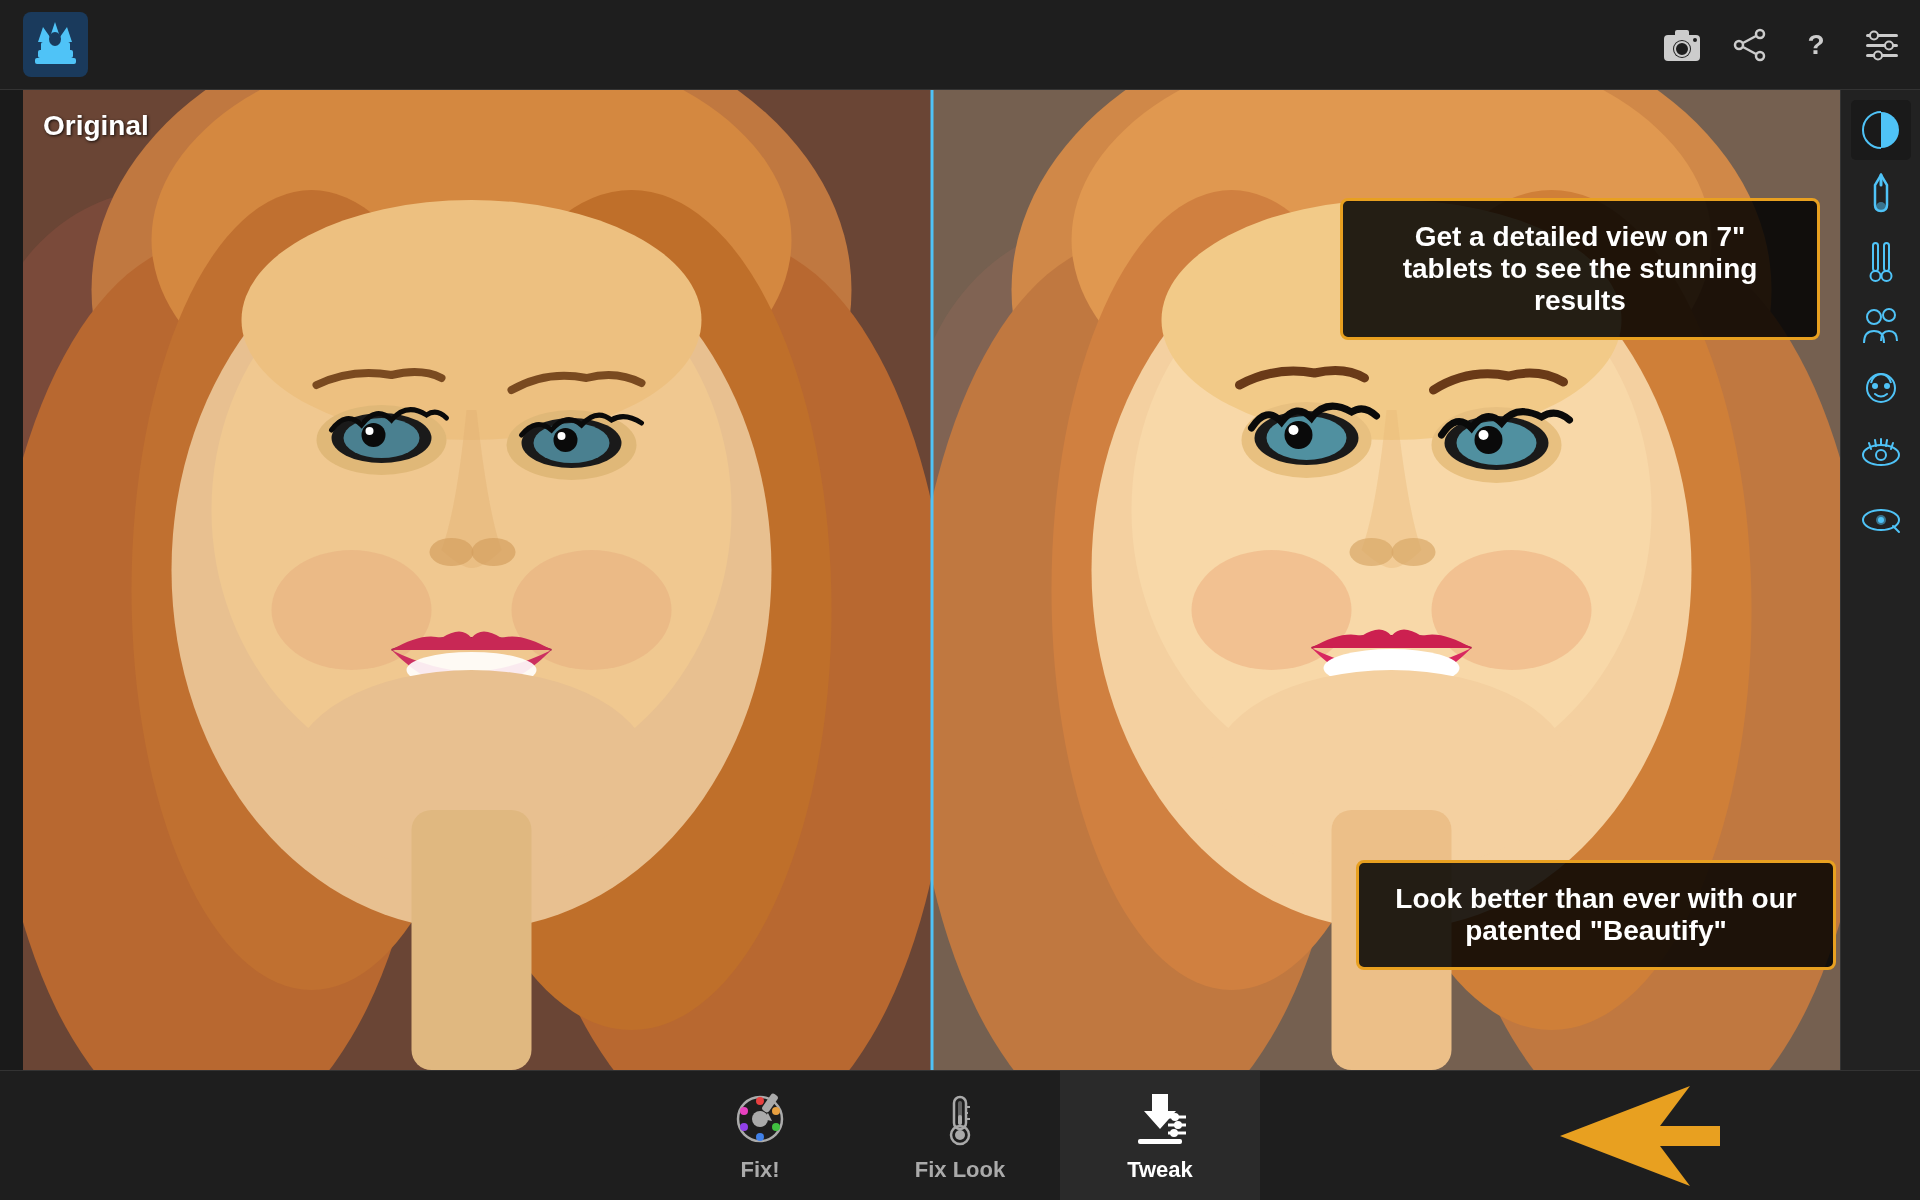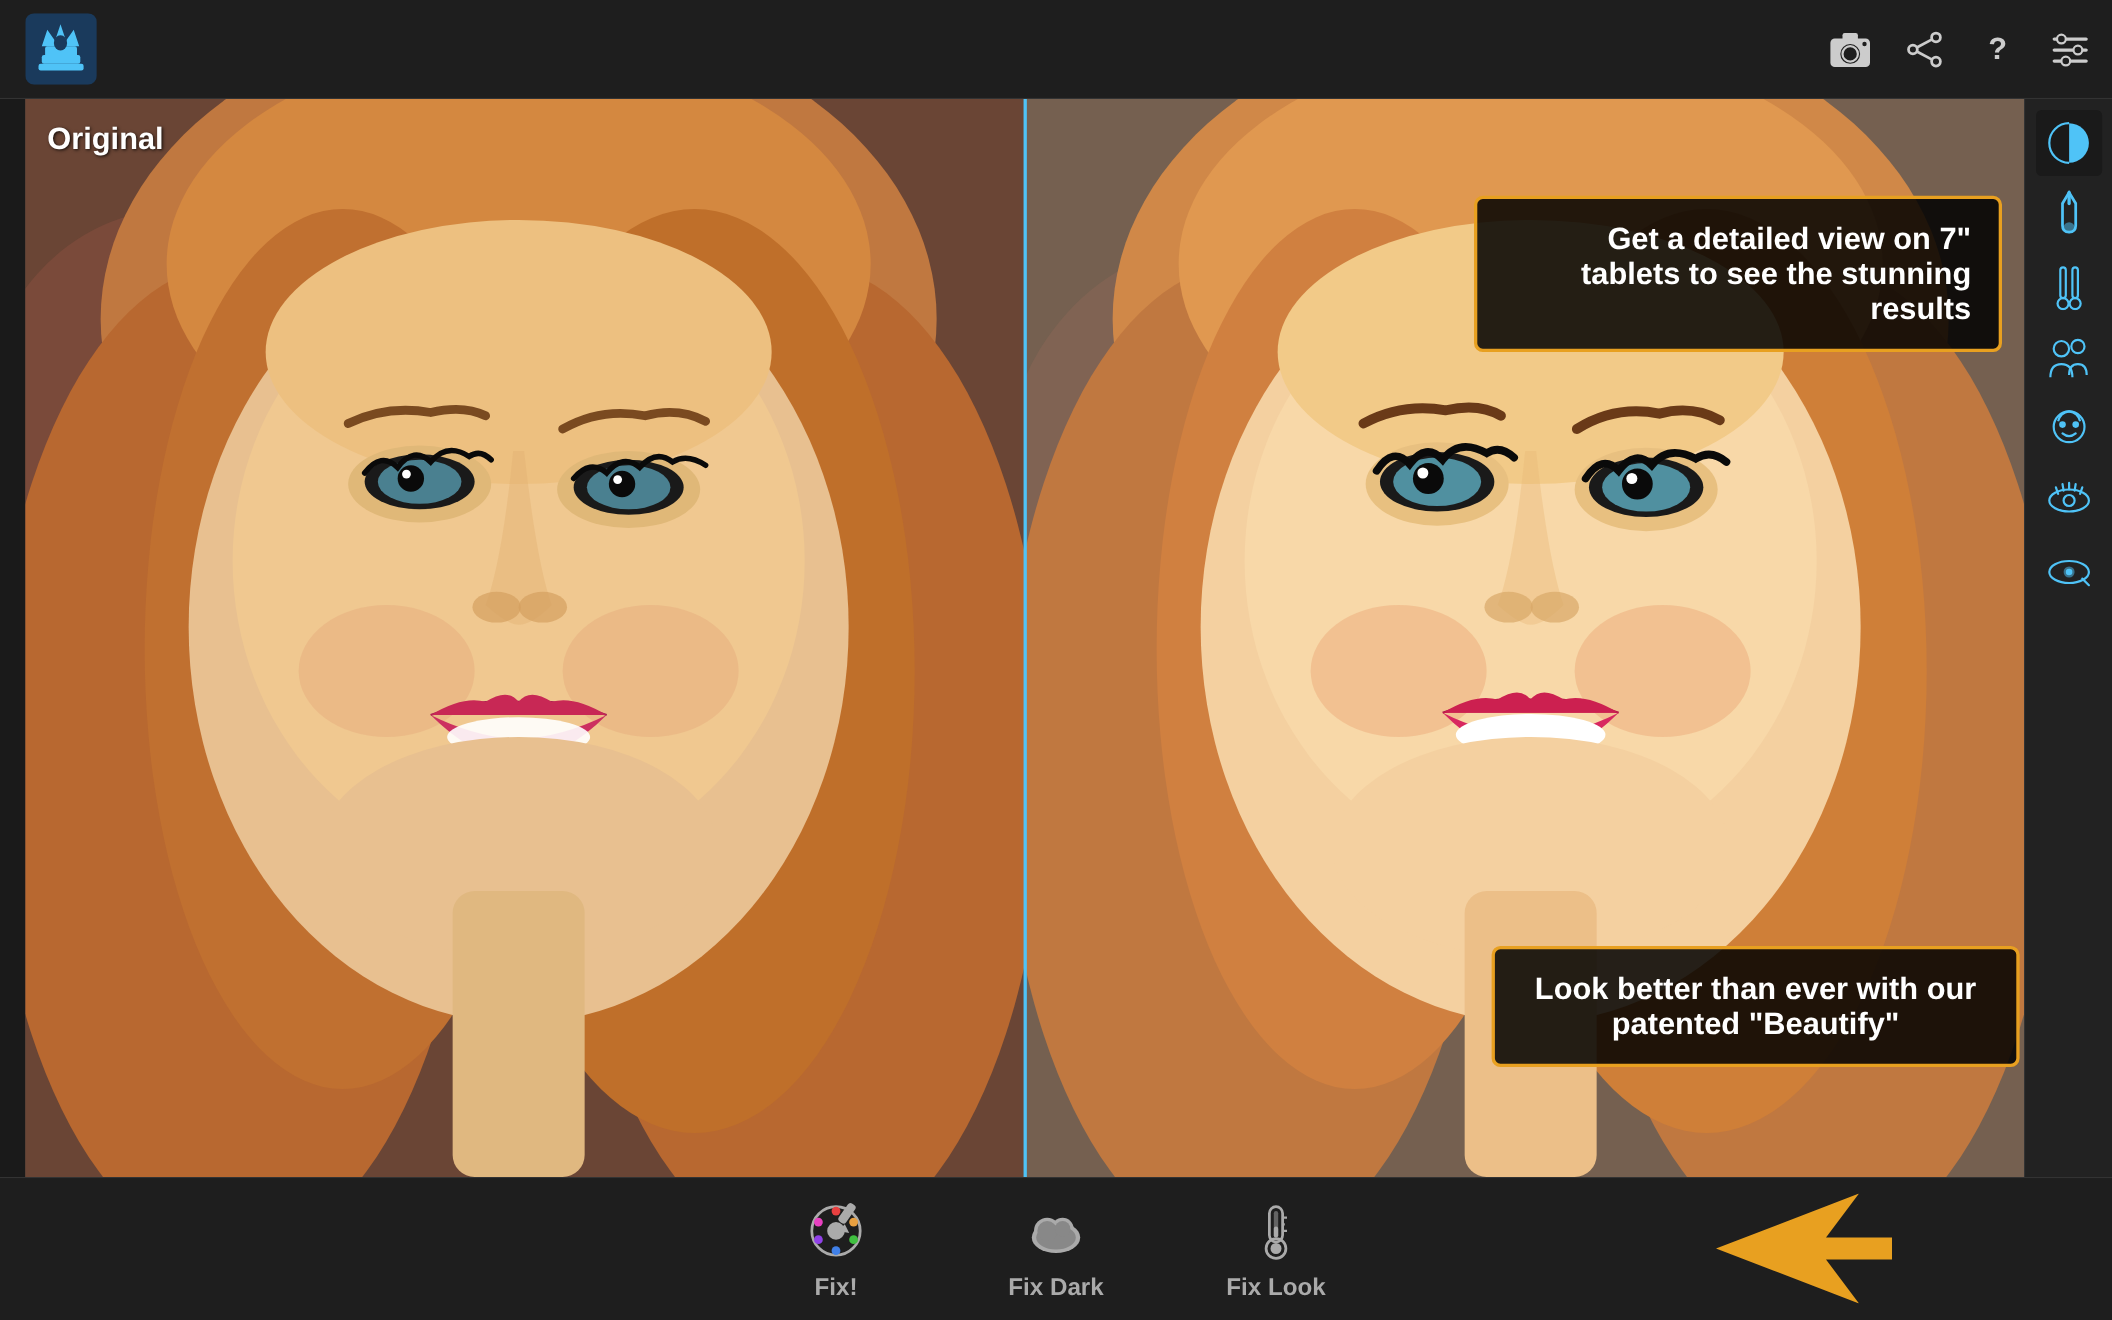--- a/index.html
+++ b/index.html
@@ -102,23 +102,22 @@
       padding: 20px 25px;
       color: white;
       font-size: 28px;
       font-weight: bold;
       text-align: center;
       z-index: 7;
       max-width: 480px;
     }
 
     #tooltip-top {
-      top: 88px;
+      top: 108px;
       right: 20px;
-      text-align: right;
     }
 
     #tooltip-bottom {
       bottom: 100px;
       right: 4px;
     }
 
     
     #sidebar {
       position: absolute;
@@ -543,54 +542,58 @@
         <circle cx="12" cy="36" r="4" fill="#9040e8"></circle>
         <circle cx="12" cy="20" r="4" fill="#e840c0"></circle>
 
         <rect x="34" y="2" width="8" height="20" rx="3" transform="rotate(35 38 12)" fill="#aaaaaa"></rect>
         <polygon points="30,28 36,22 40,30" fill="#aaaaaa"></polygon>
       </svg>
     </div>
     <span class="tool-label">Fix!</span>
   </div>
 
-  <div class="tool-item">
-    <div class="tool-icon">
-      <svg width="56" height="56" viewBox="0 0 56 56">
-
-        <ellipse cx="28" cy="34" rx="22" ry="14" fill="#aaaaaa"></ellipse>
-        <ellipse cx="20" cy="28" rx="12" ry="12" fill="#aaaaaa"></ellipse>
-        <ellipse cx="34" cy="26" rx="10" ry="10" fill="#aaaaaa"></ellipse>
-
-        <ellipse cx="28" cy="34" rx="18" ry="11" fill="#888888"></ellipse>
-        <ellipse cx="20" cy="28" rx="9" ry="9" fill="#888888"></ellipse>
-        <ellipse cx="34" cy="26" rx="7" ry="7" fill="#888888"></ellipse>
-      </svg>
-    </div>
-    <span class="tool-label">Fix Dark</span>
-  </div>
 
   <div class="tool-item">
     <div class="tool-icon">
       <svg width="56" height="56" viewBox="0 0 56 56">
 
         <rect x="22" y="6" width="12" height="32" rx="6" fill="none" stroke="#aaaaaa" stroke-width="2.5"></rect>
         <rect x="26" y="10" width="4" height="24" rx="2" fill="#aaaaaa" fill-opacity="0.5"></rect>
         <rect x="26" y="24" width="4" height="10" rx="2" fill="#aaaaaa"></rect>
         <circle cx="28" cy="44" r="9" fill="none" stroke="#aaaaaa" stroke-width="2.5"></circle>
         <circle cx="28" cy="44" r="5" fill="#aaaaaa"></circle>
 
         <line x1="34" y1="16" x2="38" y2="16" stroke="#aaaaaa" stroke-width="2"></line>
         <line x1="34" y1="22" x2="36" y2="22" stroke="#aaaaaa" stroke-width="2"></line>
         <line x1="34" y1="28" x2="38" y2="28" stroke="#aaaaaa" stroke-width="2"></line>
       </svg>
     </div>
     <span class="tool-label">Fix Look</span>
   </div>
 
 
+  <div class="tool-item active">
+    <div class="tool-icon">
+      <svg width="60" height="60" viewBox="0 0 60 60">
+
+        <polygon points="22,5 38,5 38,22 46,22 30,40 14,22 22,22" fill="white"></polygon>
+
+        <line x1="38" y1="28" x2="56" y2="28" stroke="white" stroke-width="3"></line>
+        <line x1="38" y1="36" x2="56" y2="36" stroke="white" stroke-width="3"></line>
+        <line x1="38" y1="44" x2="56" y2="44" stroke="white" stroke-width="3"></line>
+
+        <circle cx="45" cy="28" r="4" fill="white"></circle>
+        <circle cx="48" cy="36" r="4" fill="white"></circle>
+        <circle cx="44" cy="44" r="4" fill="white"></circle>
+
+        <rect x="8" y="50" width="44" height="5" rx="2" fill="white"></rect>
+      </svg>
+    </div>
+    <span class="tool-label">Tweak</span>
+  </div>
 
   <div id="arrow-indicator">
     <svg width="160" height="100" viewBox="0 0 160 100">
       <polygon points="0,50 130,0 100,40 160,40 160,60 100,60 130,100" fill="#E8A020"></polygon>
     </svg>
   </div>
 </div>
 
 </body></html>

